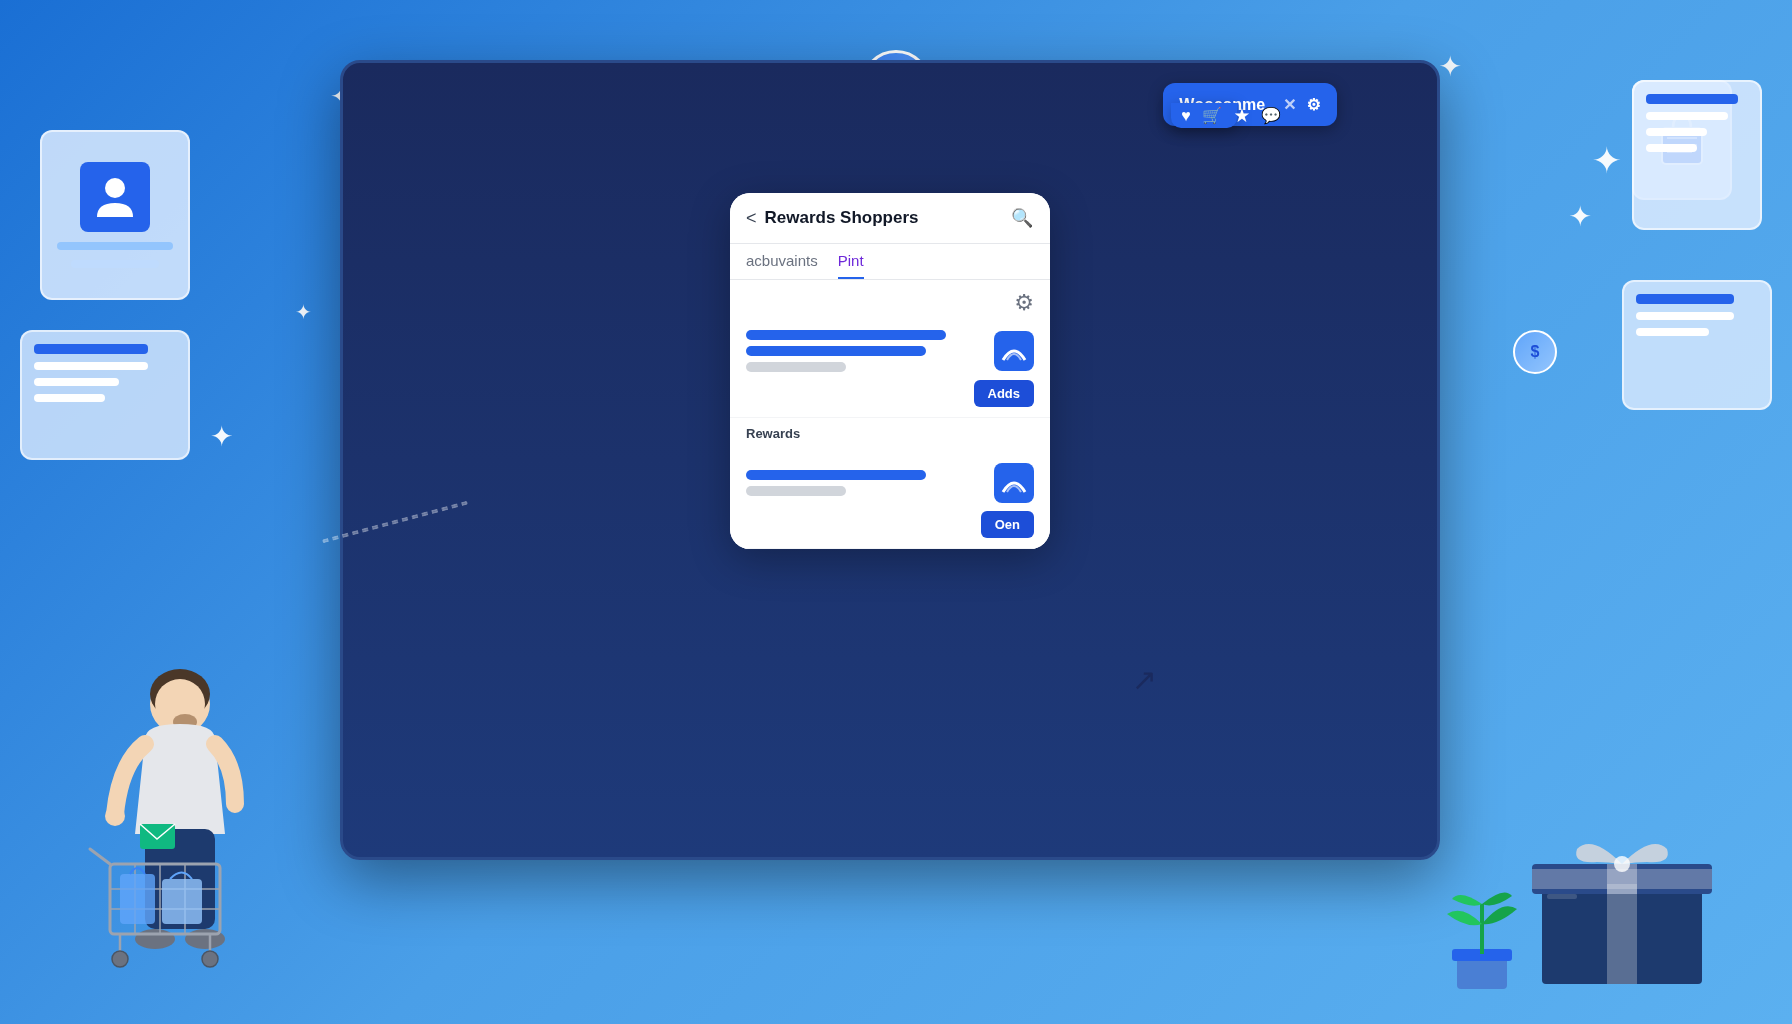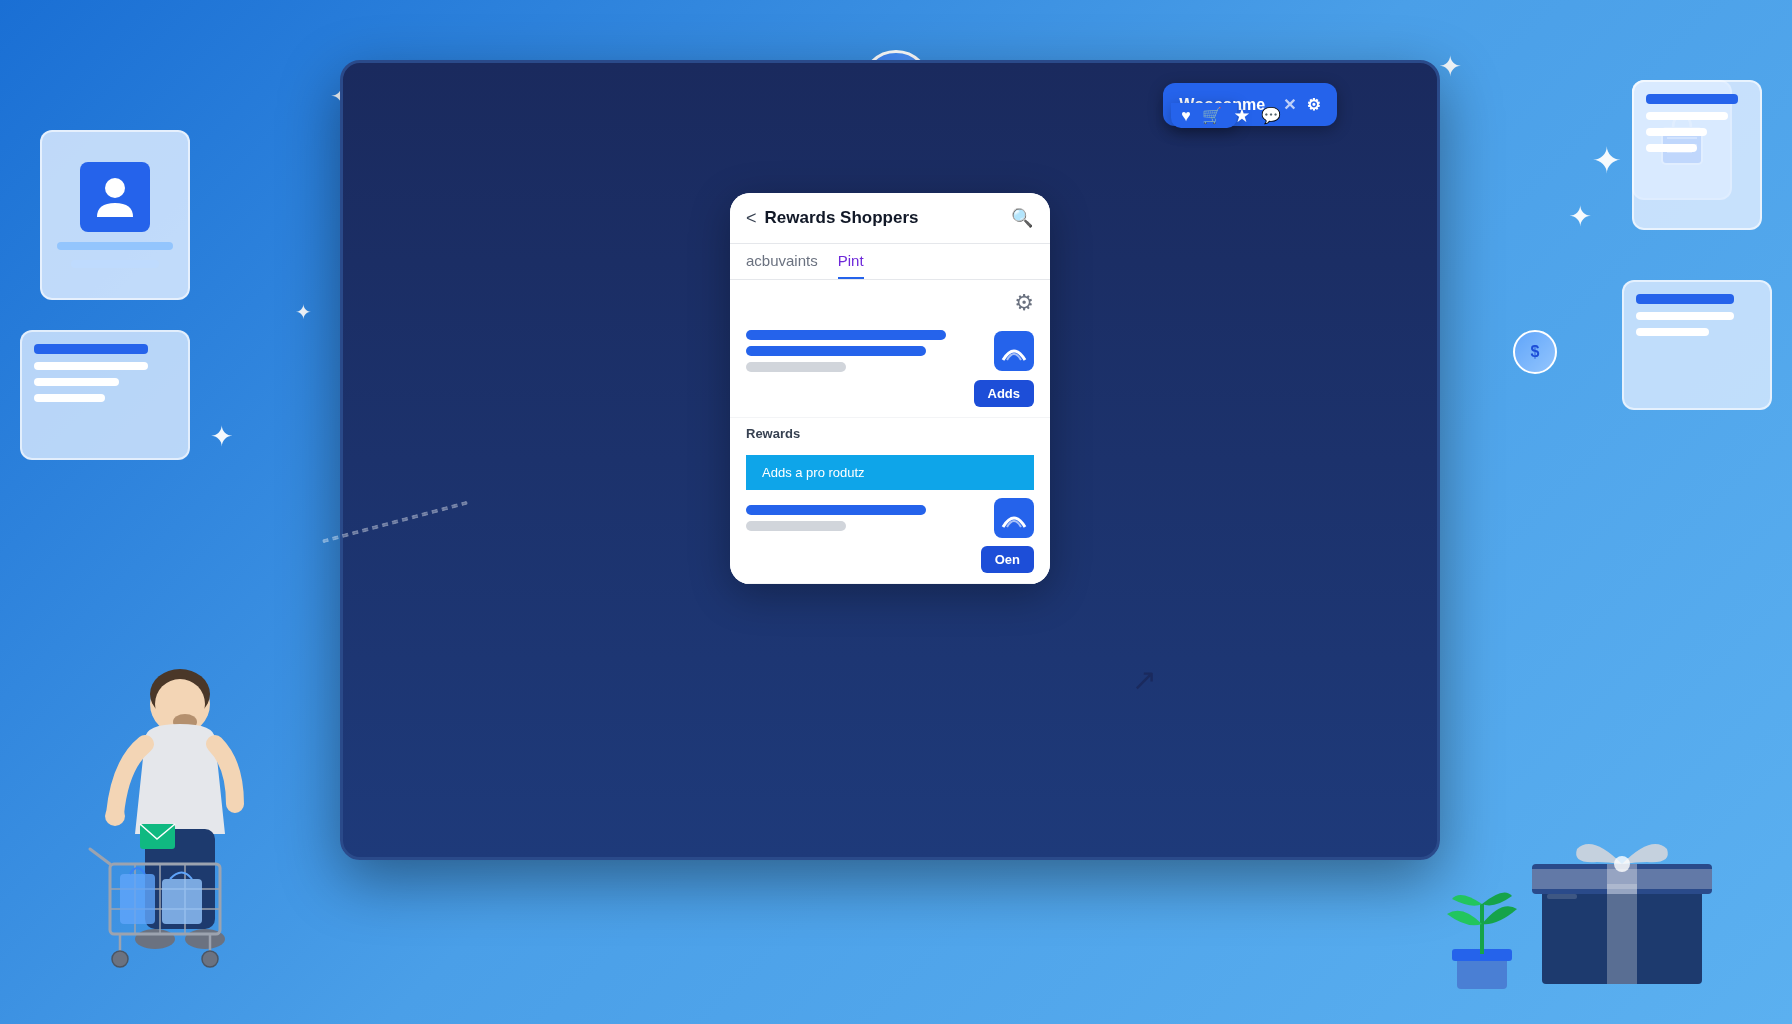--- a/index.html
+++ b/index.html
@@ -499,21 +499,20 @@
           </div>
         </div>
         <div style="display:flex; justify-content: flex-end; margin-top: 4px;">
           <button class="open-btn">Adds</button>
         </div>
       </div>
 
       <div class="section-label">Rewards</div>
 
       <div class="mobile-list-item">
-        <div class="add-product-bar">Adds a pro rodutz</div>
         <div class="item-row" style="margin-top:8px;">
           <div style="flex:1; display:flex; flex-direction:column; gap:6px;">
             <div class="item-bar medium"></div>
             <div class="item-bar gray"></div>
           </div>
           <div class="woo-icon">
             <svg width="26" height="22" viewBox="0 0 26 22">
               <path d="M2 20 Q13 2 24 20" fill="none" stroke="white" stroke-width="3"></path>
               <path d="M6 20 Q13 8 20 20" fill="none" stroke="rgba(255,255,255,0.6)" stroke-width="2"></path>
             </svg>

